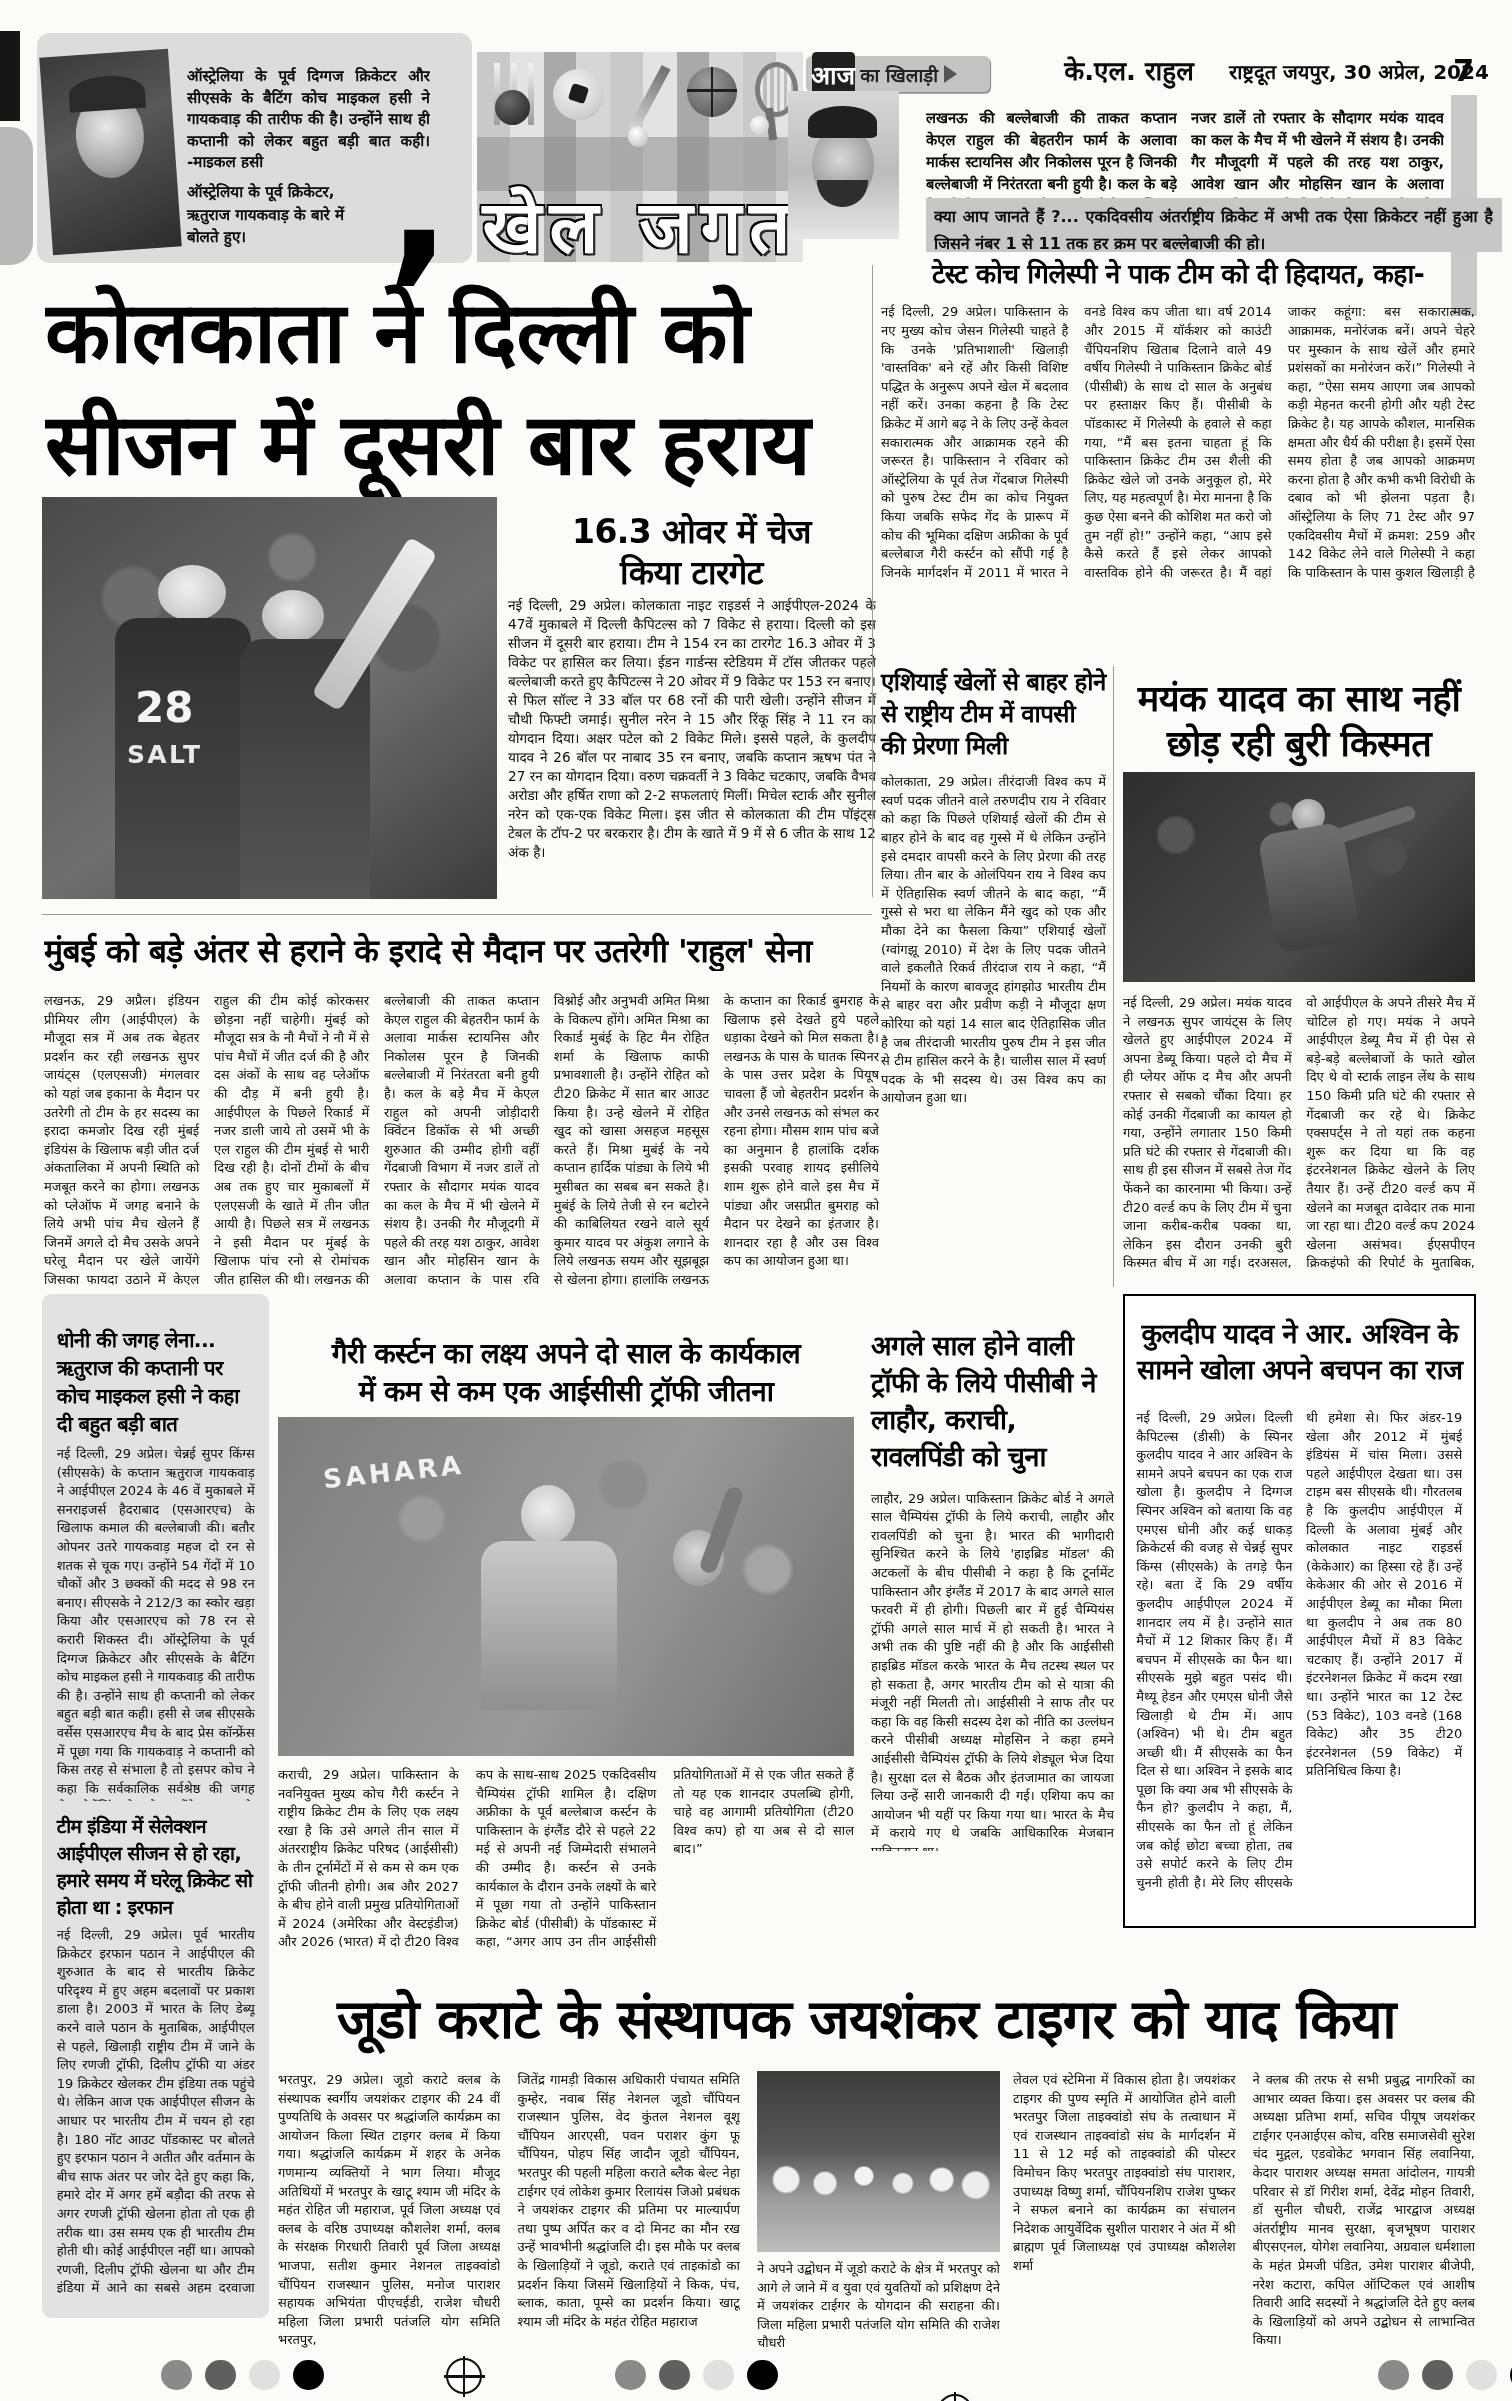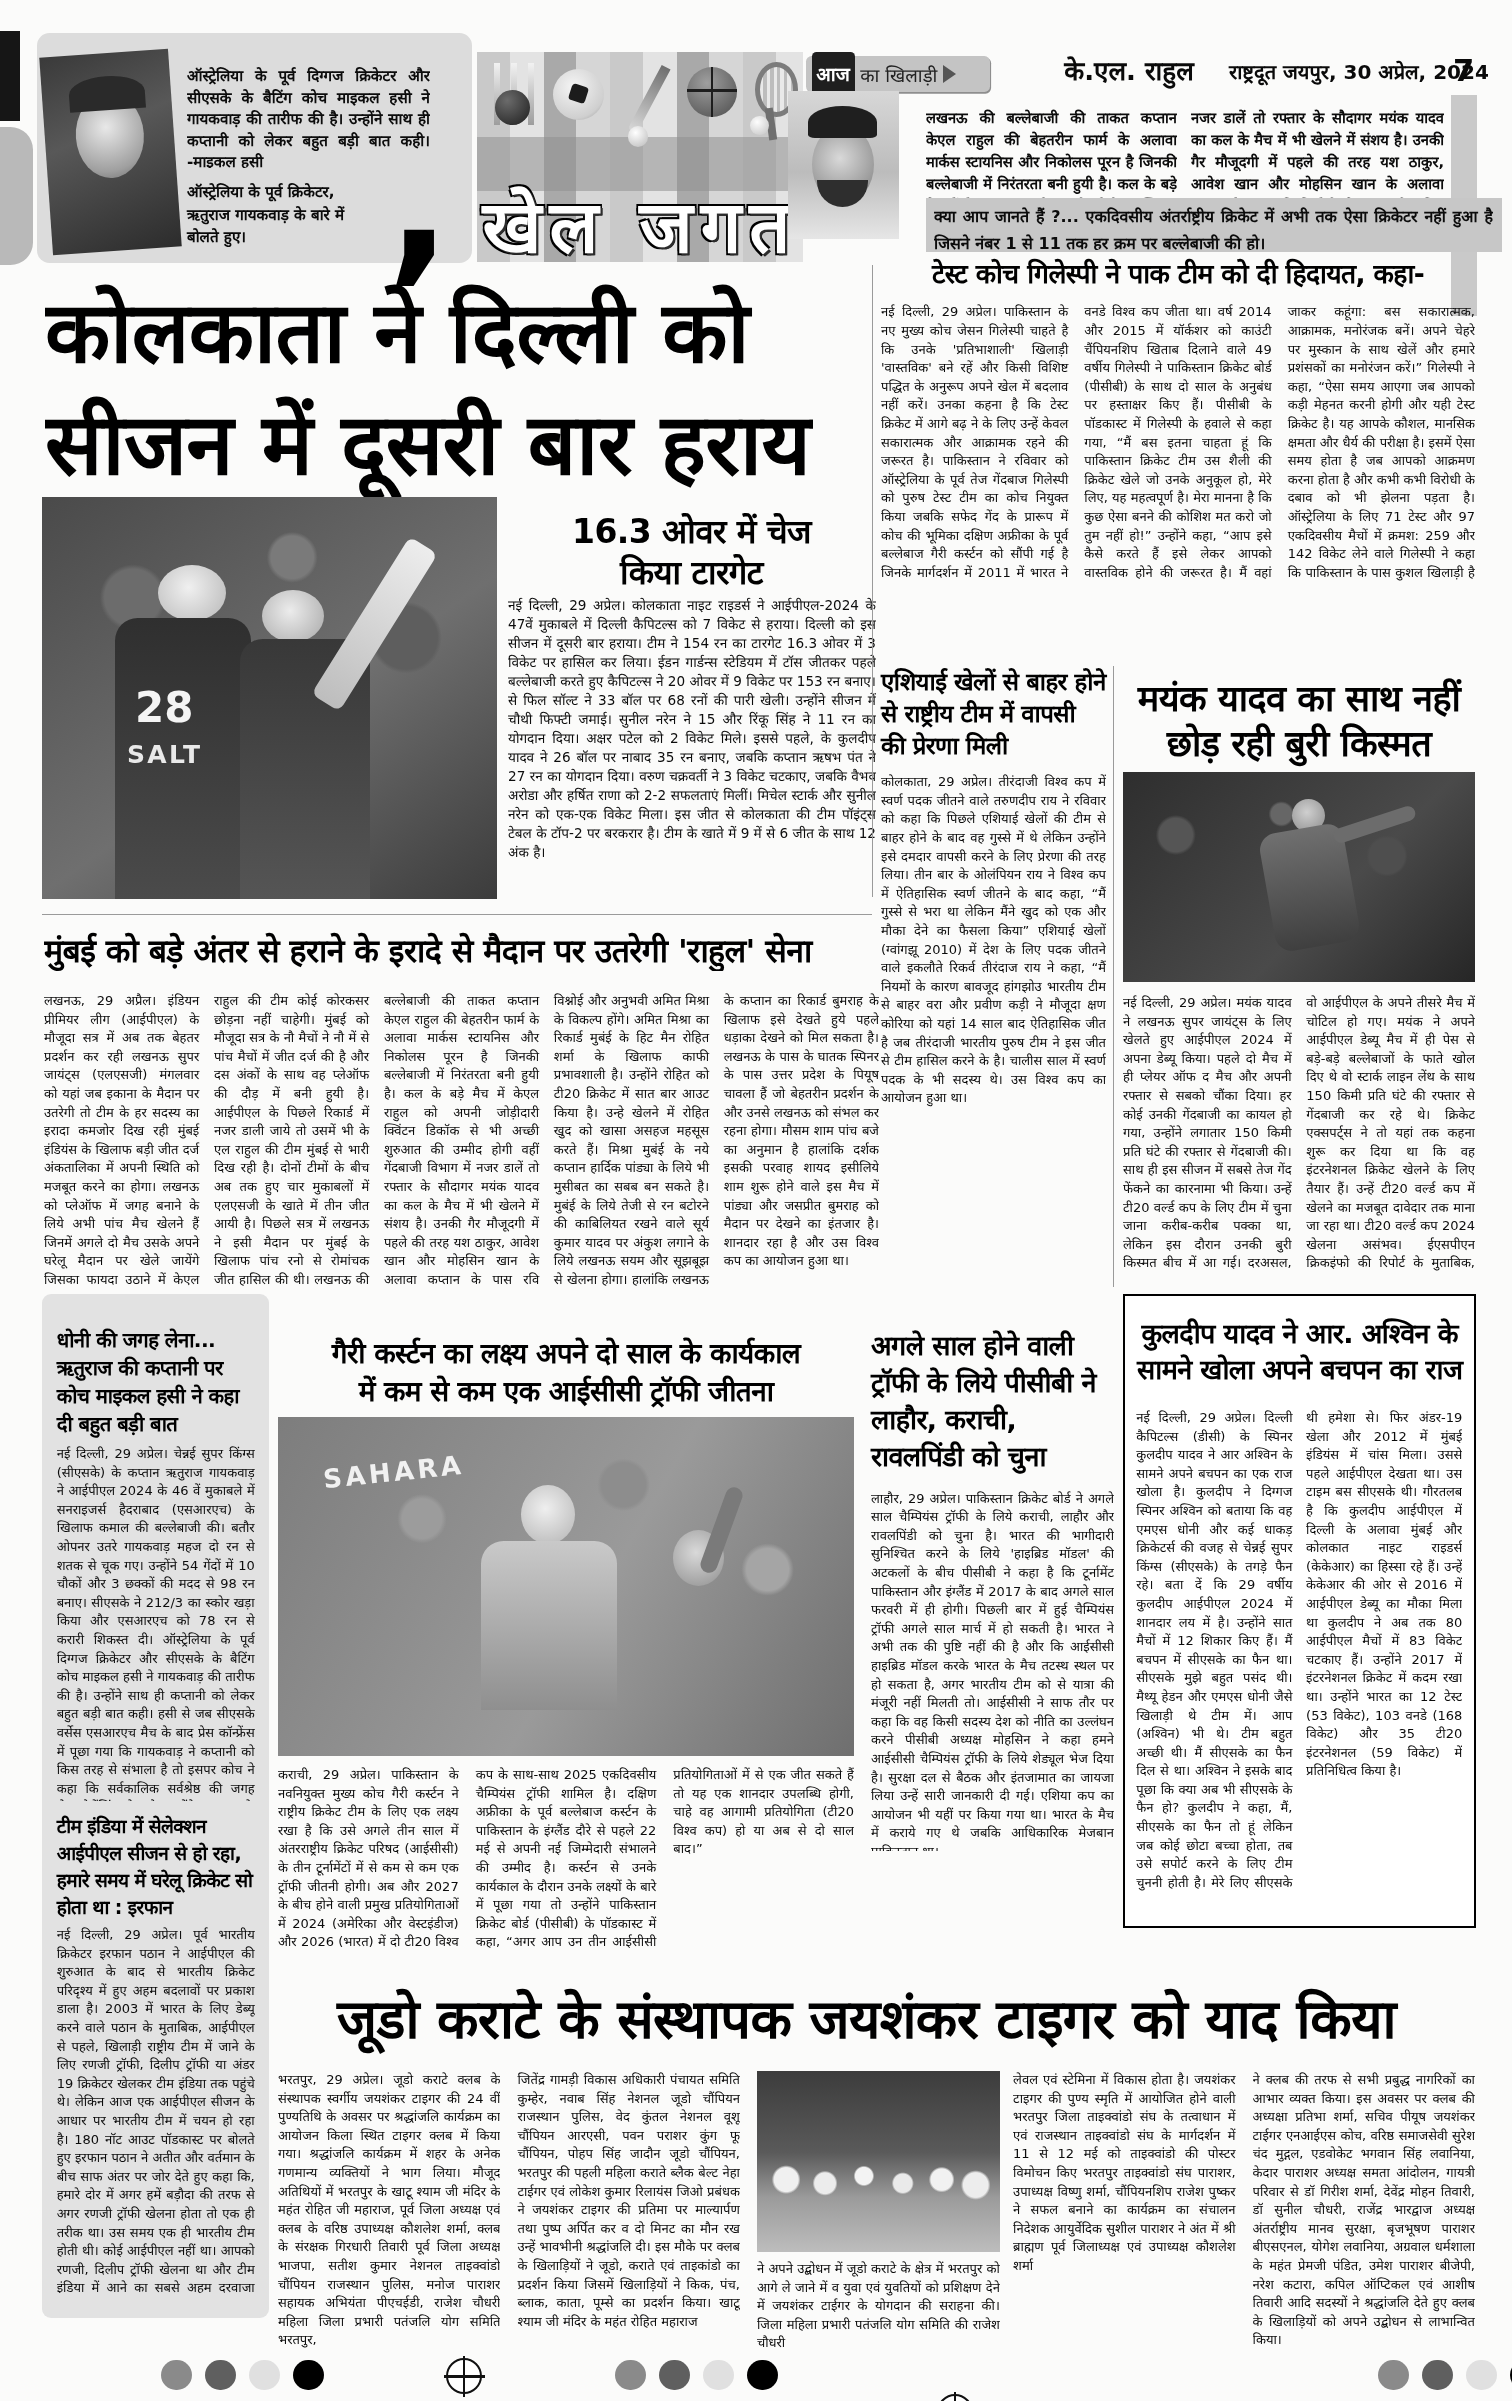--- a/index.html
+++ b/index.html
@@ -73,24 +73,24 @@
   </div>
   <div class="abs" style="left:272px;top:10.2px;width:45px;height:85px;">
     <div class="abs" style="left:5.6px;top:0;width:33px;height:45px;border:5.1px solid #7c7c7c;border-radius:50%;background:repeating-linear-gradient(90deg,#e9e9e9 0 3.4px,#bdbdbd 3.4px 6.8px);"></div>
     <div class="abs" style="left:18px;top:46px;width:8px;height:32px;background:#6f6f6f;transform:rotate(-8deg);"></div>
     <div class="abs" style="left:1.1px;top:54px;width:19px;height:19px;border-radius:50%;background:radial-gradient(circle at 38% 32%,#fdfdfd,#c2c2c2);"></div>
   </div>
   <div class="abs khel nowrap" style="left:3.4px;top:123px;width:320px;font-size:72px;text-align:center;">खेल जगत</div>
 </div>
 
 <div class="abs badge" style="left:806px;top:56px;width:173px;height:36px;padding:0 5.6px;gap:5.6px;">
-  <div class="badge-dark" style="width:43px;height:45px;font-size:19px;">
+  <div class="badge-dark" style="width:43px;height:45px;font-size:25px;">
       <span>आज</span>
     </div>
-  <div style="font-size:18.6px;font-weight:400;color:#222;">का खिलाड़ी</div>
+  <div style="font-size:18.6px;font-weight:700;color:#222;">का खिलाड़ी</div>
   <div style="width:0;height:0;border-top:9px solid transparent;border-bottom:9px solid transparent;border-left:13.6px solid #555;"></div>
 </div>
 <div class="abs center" style="left:1016px;top:52px;width:226px;font-size:26px;font-weight:800;">के.एल. राहुल</div>
 <div class="abs nowrap" style="left:1229px;top:58px;font-size:20px;font-weight:700;">राष्ट्रदूत जयपुर, 30 अप्रेल, 2024</div>
 <div class="abs center" style="left:1449px;top:53px;width:29px;font-size:30.5px;font-weight:700;">7</div>
 <div class="abs" style="left:1451px;top:95px;width:26px;height:221px;background:#c9c9c9;"></div>
 
 <div class="abs photo" style="left:788px;top:91px;width:111px;height:148px;background:linear-gradient(180deg,#d7d7d7 0%,#bcbcbc 55%,#e6e6e6 100%);">
   <div class="figure" style="left:24px;top:34px;width:62px;height:79px;background:radial-gradient(circle at 45% 42%,#d9d9d9,#8f8f8f 75%,#5c5c5c);"></div>
   <div class="abs" style="left:20.3px;top:14.7px;width:69px;height:32px;border-radius:50% 50% 10% 10%;background:#1f1f1f;"></div>

